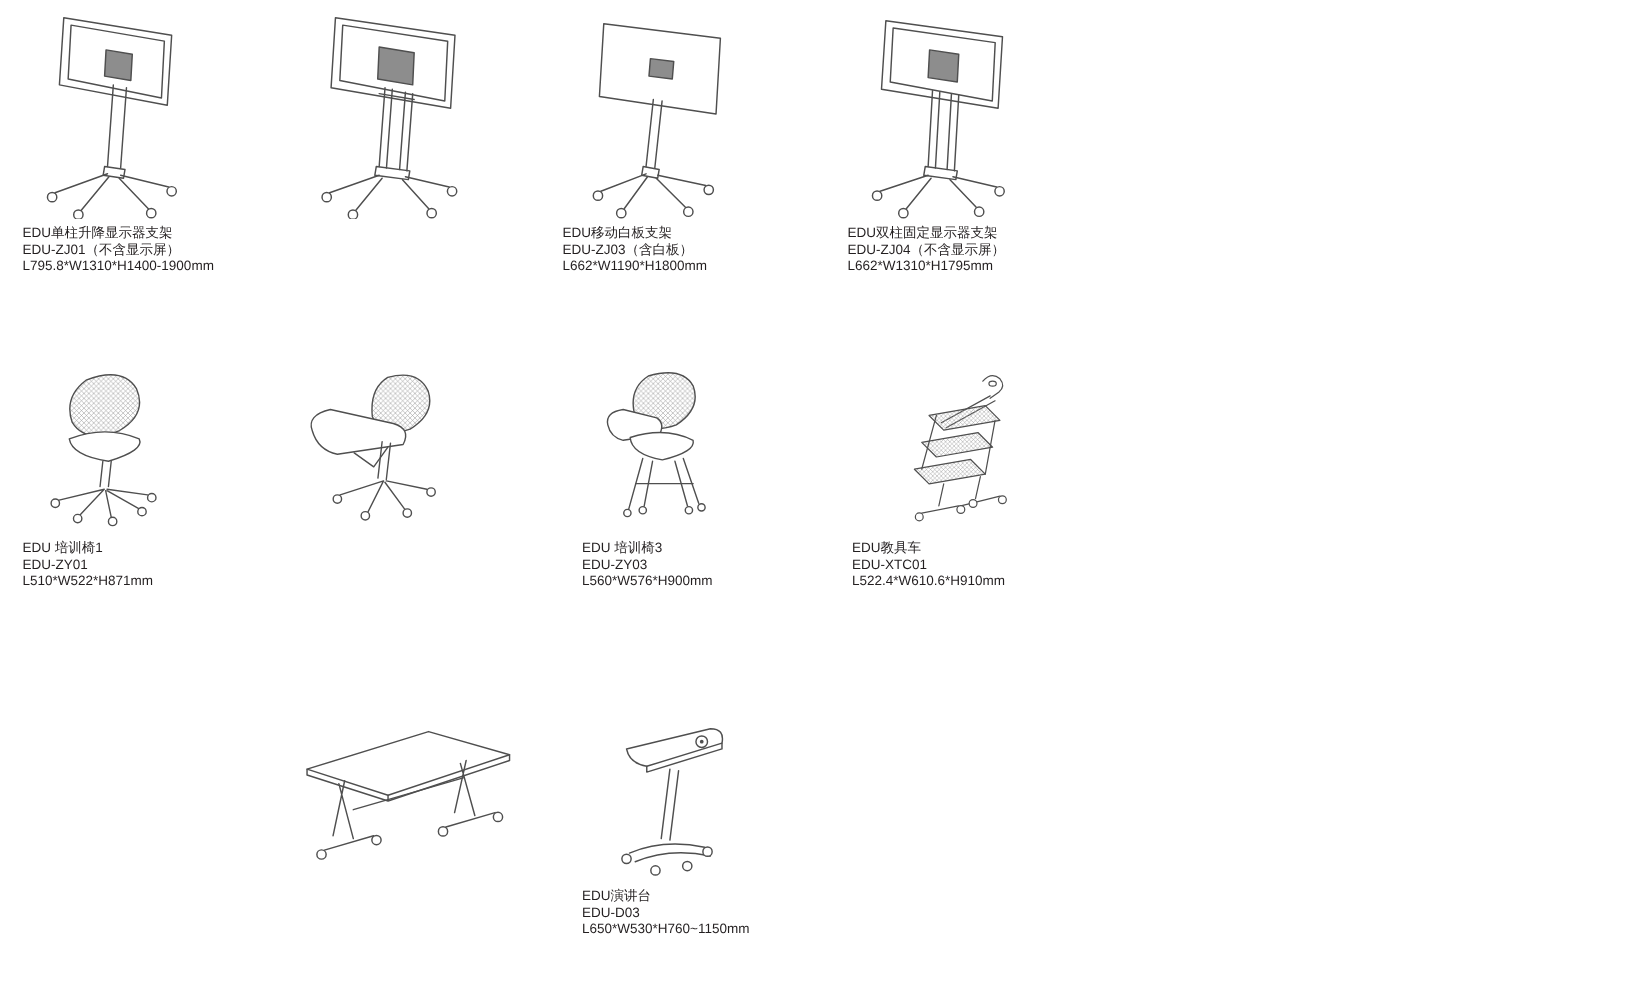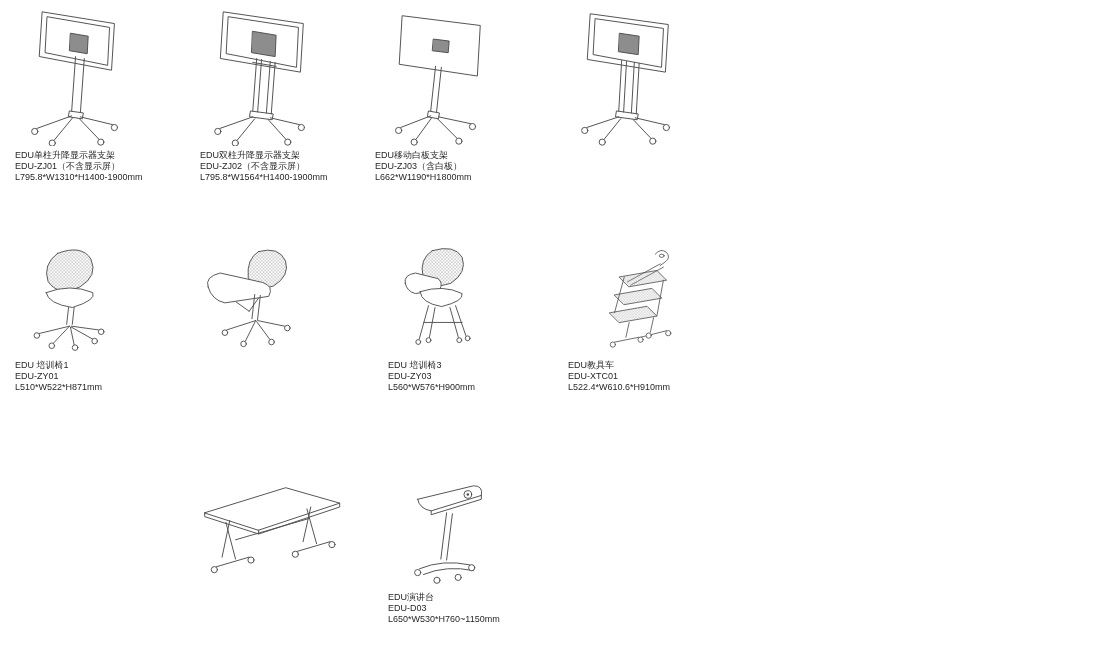--- a/index.html
+++ b/index.html
@@ -60,25 +60,20 @@
         <path d="M52,56 L76,60"></path>
         <path d="M56,52 L52,106 M61,53 L57,107 M70,55 L66,108 M75,56 L71,109"></path>
         <path d="M50,106 L73,109 L72,115 L49,112 Z"></path>
         <path d="M52,112 L18,124 M70,113 L100,120 M54,114 L36,136 M68,115 L86,135"></path>
         <circle class="white" cx="16" cy="127" r="3.2"></circle>
         <circle class="white" cx="102" cy="123" r="3.2"></circle>
         <circle class="white" cx="34" cy="139" r="3.2"></circle>
         <circle class="white" cx="88" cy="138" r="3.2"></circle>
       </svg>
     </div>
-    <div class="label">
-      <div>EDU双柱升降显示器支架</div>
-      <div>EDU-ZJ02（不含显示屏）</div>
-      <div>L795.8*W1564*H1400-1900mm</div>
-    </div>
   </div>
 
   <div class="card" style="left:375px;top:8px">
     <div class="art" style="height:138px">
       <svg viewBox="0 0 160 142" width="160" height="138">
         <polygon points="26,8 106,18 103,70 23,58"></polygon>
         <polygon class="dark" points="58,32 74,34 73,46 57,44"></polygon>
         <path d="M60,60 L55,106 M66,61 L61,107"></path>
         <path d="M53,106 L64,108 L63,114 L52,112 Z"></path>
         <path d="M55,111 L24,123 M63,112 L96,119 M56,113 L40,135 M62,114 L82,134"></path>
@@ -102,20 +97,25 @@
         <polygon points="29,11 99,21 97,61 27,48"></polygon>
         <polygon class="dark" points="54,26 74,29 73,48 53,45"></polygon>
         <path d="M56,54 L53,106 M61,55 L58,107 M69,56 L66,108 M74,57 L71,109"></path>
         <path d="M51,106 L73,109 L72,115 L50,112 Z"></path>
         <path d="M53,112 L20,123 M70,113 L100,120 M55,114 L38,135 M68,115 L86,134"></path>
         <circle class="white" cx="18" cy="126" r="3.2"></circle>
         <circle class="white" cx="102" cy="123" r="3.2"></circle>
         <circle class="white" cx="36" cy="138" r="3.2"></circle>
         <circle class="white" cx="88" cy="137" r="3.2"></circle>
       </svg>
+    </div>
+    <div class="label">
+      <div>EDU双柱固定显示器支架</div>
+      <div>EDU-ZJ04（不含显示屏）</div>
+      <div>L662*W1310*H1795mm</div>
     </div>
   </div>
 
   <div class="card" style="left:15px;top:246px">
     <div class="art" style="height:110px">
       <svg viewBox="0 0 150 118" width="150" height="110">
         <path class="mesh" d="M40,8 Q66,-2 76,14 Q84,32 64,44 Q40,54 30,38 Q24,20 40,8 Z"></path>
         <path class="white" d="M28,50 Q54,40 78,50 Q82,58 56,66 Q30,62 28,50 Z"></path>
         <path d="M52,66 L50,84 M58,66 L56,84"></path>
         <path d="M53,86 L20,94 M53,86 L36,104 M54,87 L58,106 M55,87 L78,100 M55,86 L84,90"></path>

